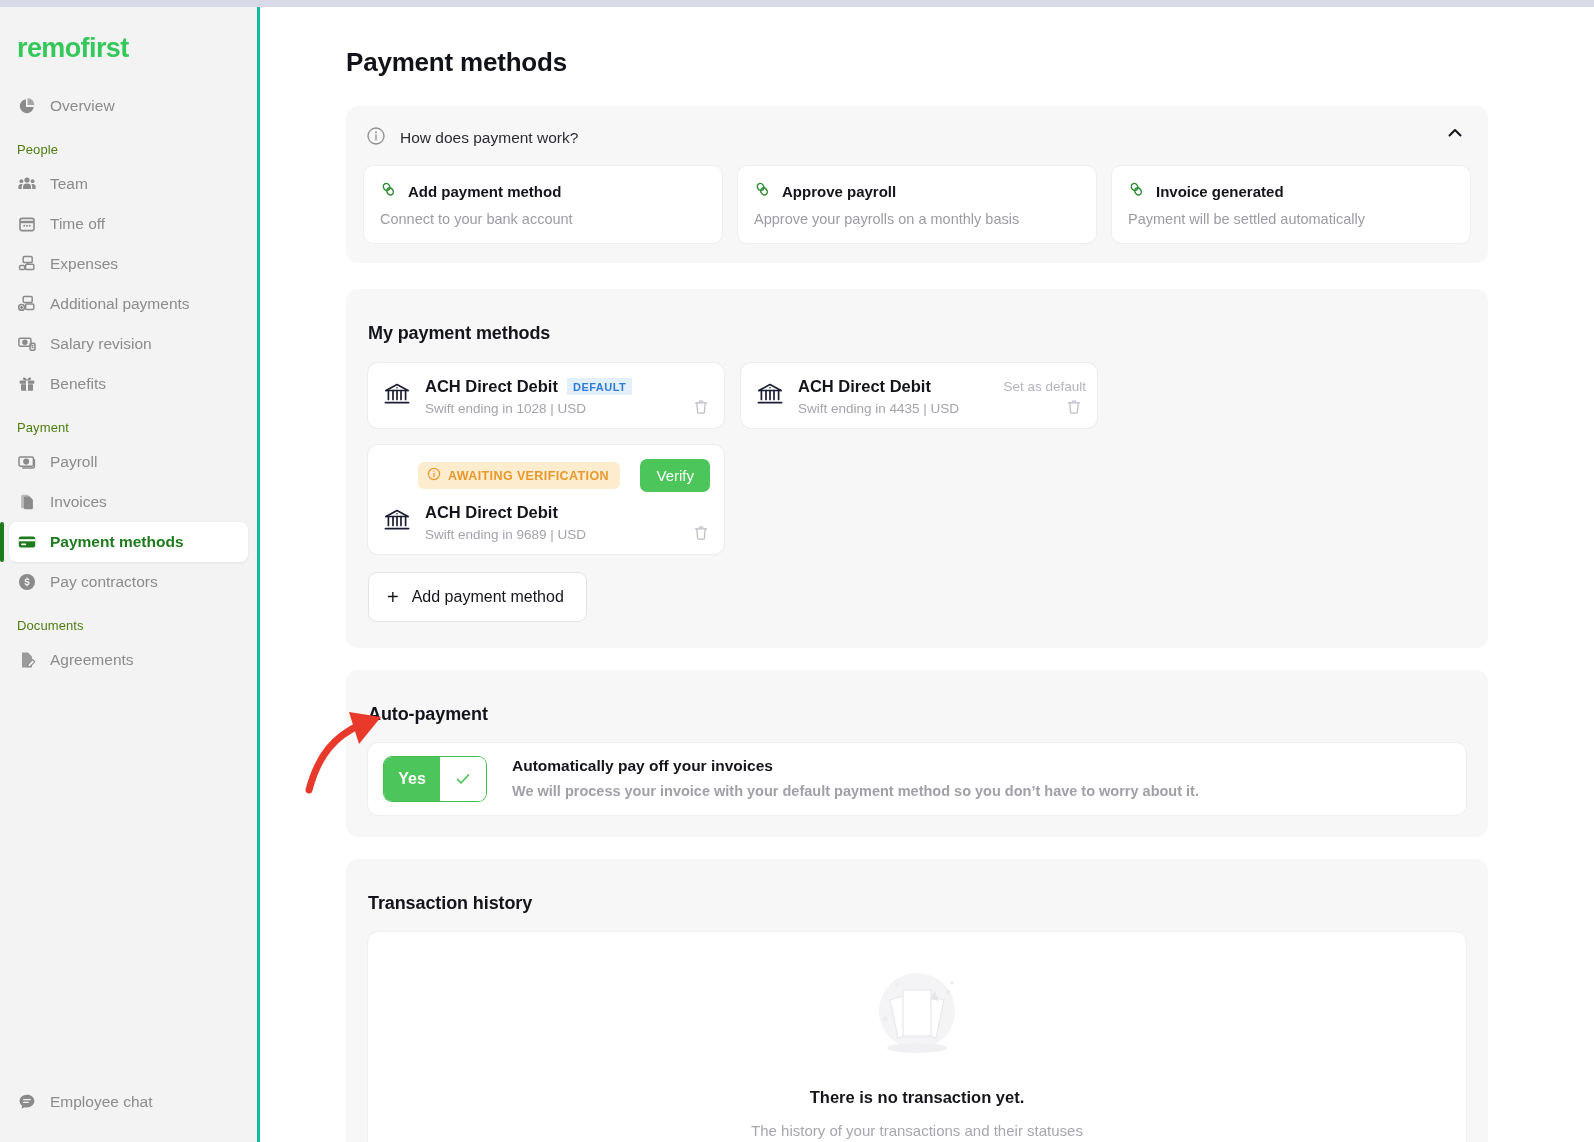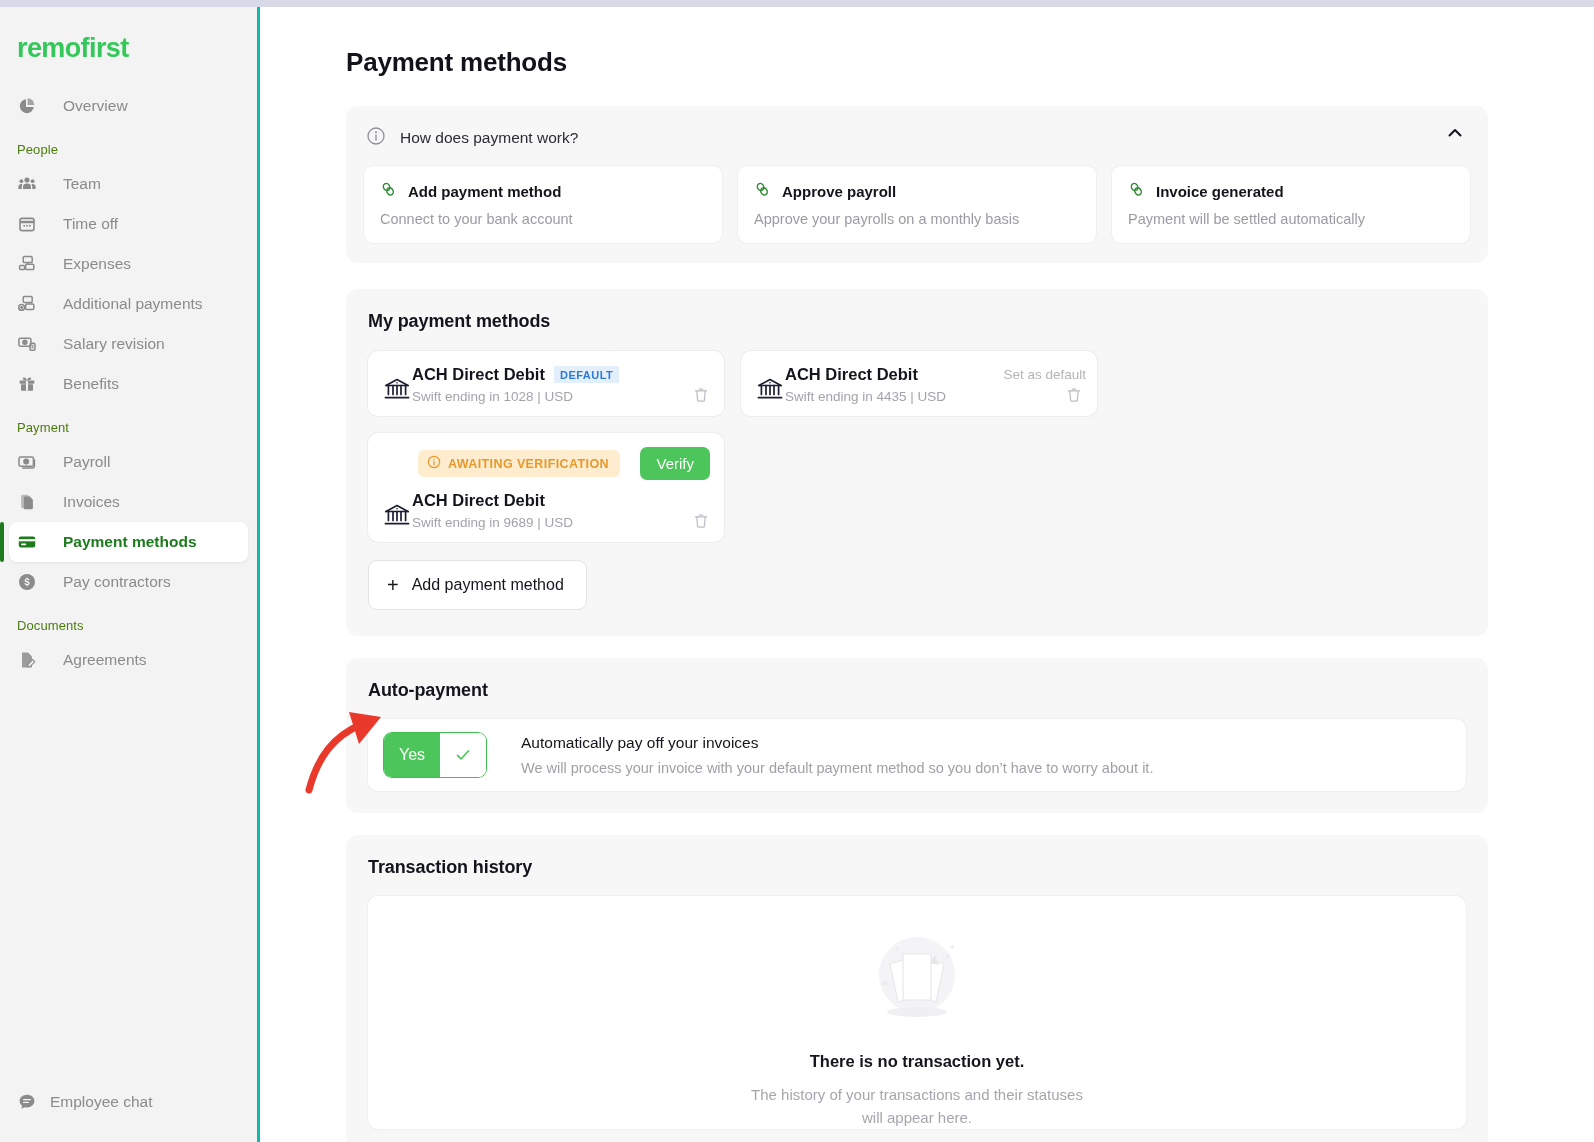--- a/index.html
+++ b/index.html
@@ -13,21 +13,21 @@
   .app { position:absolute; top:7px; left:0; width:1594px; height:1135px; display:flex; }
 
   
   .sidebar {
     width:260px; height:1135px; background:#f3f3f3;
     border-right:3px solid #14b8a6; position:relative; flex:0 0 260px;
   }
   .logo { font-size:27px; font-weight:700; color:#34c759; letter-spacing:-0.6px; padding:26px 0 0 17px; }
   .nav { margin-top:22px; }
   .nav-item {
-    display:flex; align-items:center; gap:26px;
+    display:flex; align-items:center; gap:13px;
     height:40px; margin:0 9px 0 9px; padding-left:8px;
     border-radius:8px; color:#8b8b8b; font-size:15.5px; cursor:pointer;
     position:relative;
   }
   .nav-item.active {
     background:#ffffff; color:#1d7a1d; font-weight:700;
     box-shadow:0 1px 3px rgba(0,0,0,.07);
   }
   .nav-item.active::before {
     content:""; position:absolute; left:-9px; top:0; bottom:0; width:4px;
@@ -59,27 +59,27 @@
   .steps { display:flex; gap:16px; }
   .step {
     flex:1; background:#ffffff; border-radius:9px; padding:15px 16px 16px 16px;
     box-shadow:0 0 0 1px #efefef;
   }
   .step-top { display:flex; align-items:center; gap:11px; }
   .step-title { font-size:15px; font-weight:700; color:#14151c; }
   .step-sub { font-size:14.5px; color:#9b9ba3; margin-top:9px; }
 
   .panel.methods { padding:22px 22px 26px 22px; margin-top:26px; }
-  .panel-h { font-size:18px; font-weight:700; color:#14151c; letter-spacing:-.1px; }
+  .panel-h { font-size:18px; font-weight:700; color:#14151c; letter-spacing:-.1px;margin-top:12px; }
   .cards { display:flex; flex-wrap:wrap; gap:17px; margin-top:19px; }
   .pm-card {
     width:356px; background:#ffffff; border-radius:10px; padding:14px 14px 12px 14px;
     box-shadow:0 0 0 1px #ededed; position:relative;
   }
-  .pm-row { display:flex; align-items:flex-end; }
+  .pm-row { display:flex; align-items:flex-start; gap:13px; }
   .bank-ico { width:30px; height:30px; flex:0 0 30px; margin-top:2px; }
   .pm-name { font-size:16.5px; font-weight:700; color:#14151c; display:flex; align-items:center; gap:9px; }
   .badge-default {
     font-size:11px; font-weight:700; letter-spacing:.5px; color:#2c7bd6;
     background:#e3effb; border-radius:0; padding:3px 6px 2px 6px;
   }
   .pm-sub { font-size:13.5px; color:#a3a3ac; margin-top:5px; }
   .set-default { position:absolute; right:11px; top:16px; font-size:13.5px; color:#b4b4bc; cursor:pointer; }
   .trash { position:absolute; right:14px; bottom:12px; width:18px; height:18px; cursor:pointer; }
   .verif-row { display:flex; align-items:center; justify-content:space-between; margin-bottom:11px;padding-left:36px; }
@@ -96,21 +96,21 @@
     margin-top:18px; display:inline-flex; align-items:center; gap:13px;
     background:#ffffff; border:1px solid #e4e4e6; border-radius:9px;
     padding:14px 22px 14px 18px; font-size:16px; color:#15161d; cursor:pointer;
     font-family:inherit; font-weight:500;
   }
   .plus { font-size:20px; line-height:1; color:#15161d; font-weight:400; }
 
   .panel.auto { padding:22px 22px 22px 22px; margin-top:22px; }
   .auto-card {
     background:#fff; border-radius:10px; margin-top:18px; padding:14px 16px;
-    display:flex; align-items:center; gap:35px; box-shadow:0 0 0 1px #efefef;
+    display:flex; align-items:flex-start; gap:26px; box-shadow:0 0 0 1px #efefef;font-weight:bold;
   }
   .toggle { display:flex; height:44px; border-radius:8px; overflow:hidden; flex:0 0 auto; cursor:pointer;
             box-shadow:0 0 0 1px #3fbf4e; }
   .toggle .yes { background:#4cc55a; color:#fff; font-size:16px; display:flex; align-items:center;
                  justify-content:center; width:56px; }
   .toggle .chk { background:#fff; width:46px; display:flex; align-items:center; justify-content:center; }
   .auto-txt .t1 { font-size:15.5px; color:#15161d; }
   .auto-txt .t2 { font-size:14.5px; color:#a0a0a8; margin-top:8px; }
 
   .panel.history { padding:22px 22px 22px 22px; margin-top:22px; }

